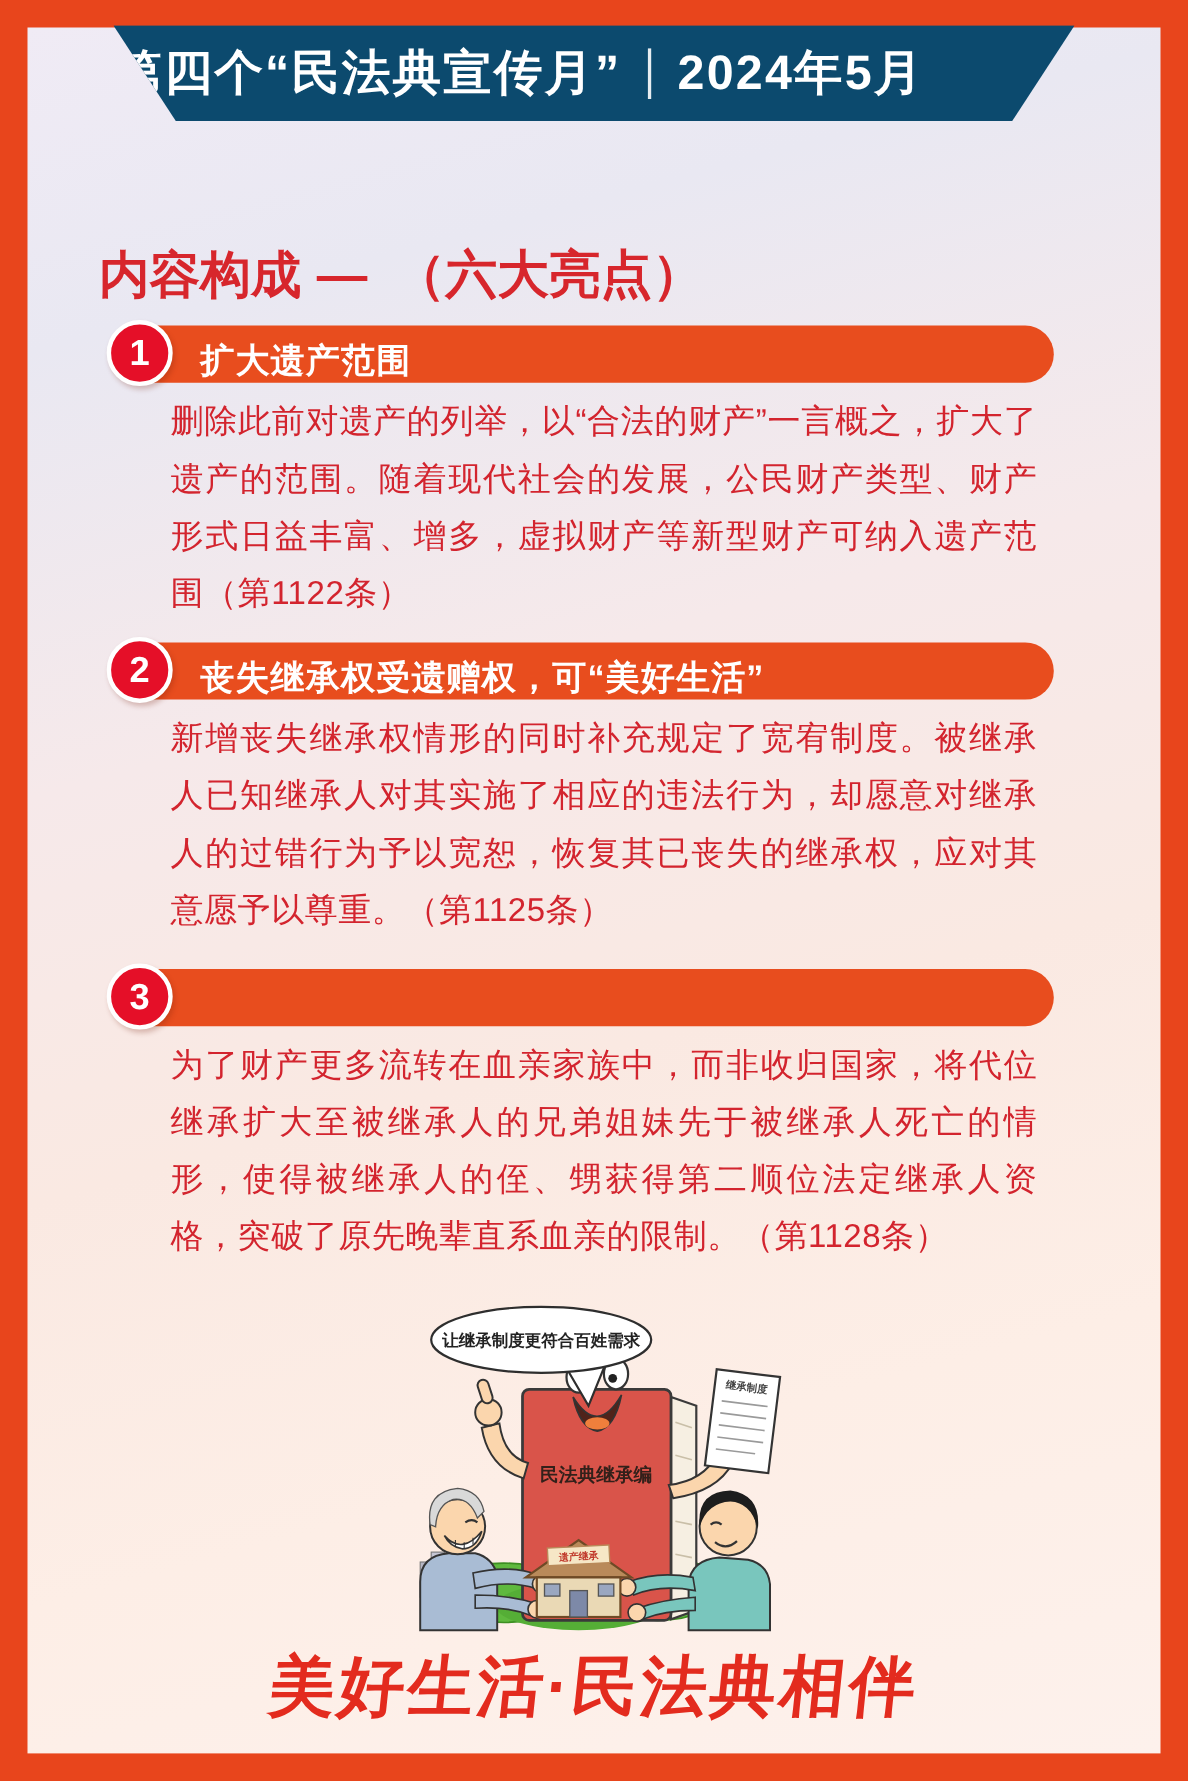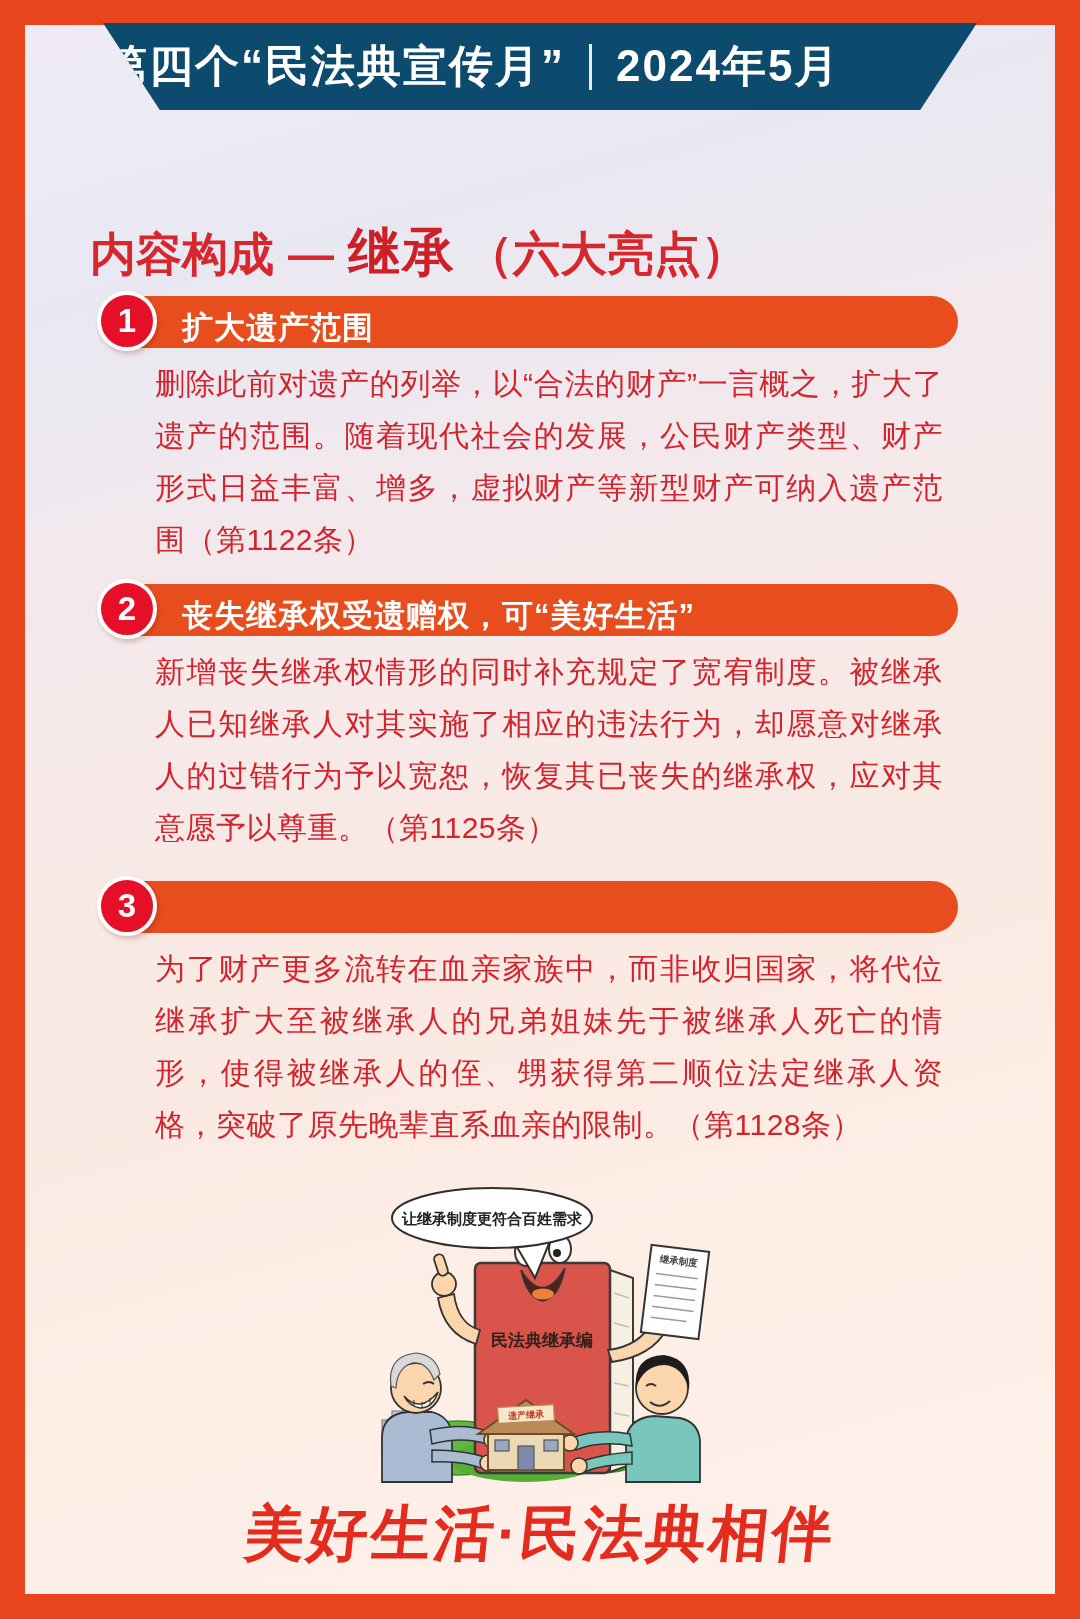--- a/index.html
+++ b/index.html
@@ -43,21 +43,20 @@
 
   <div class="banner">
     <span class="banner-text">第四个“民法典宣传月”</span>
     <span class="banner-divider"></span>
     <span class="banner-text">2024年5月</span>
   </div>
 
   <div class="page-title">
     <span class="t-prefix">内容构成</span>
     <span class="t-dash">—</span>
-    <span class="t-highlight">继承</span>
     <span class="t-suffix">（六大亮点）</span>
   </div>
 
   <div class="section" style="top:296px;">
     <div class="pill">
       <div class="badge">1</div>
       <div class="pill-label">扩大遗产范围</div>
     </div>
     <p class="body-text">删除此前对遗产的列举，以“合法的财产”一言概之，扩大了遗产的范围。随着现代社会的发展，公民财产类型、财产形式日益丰富、增多，虚拟财产等新型财产可纳入遗产范围（第1122条）</p>
   </div>

